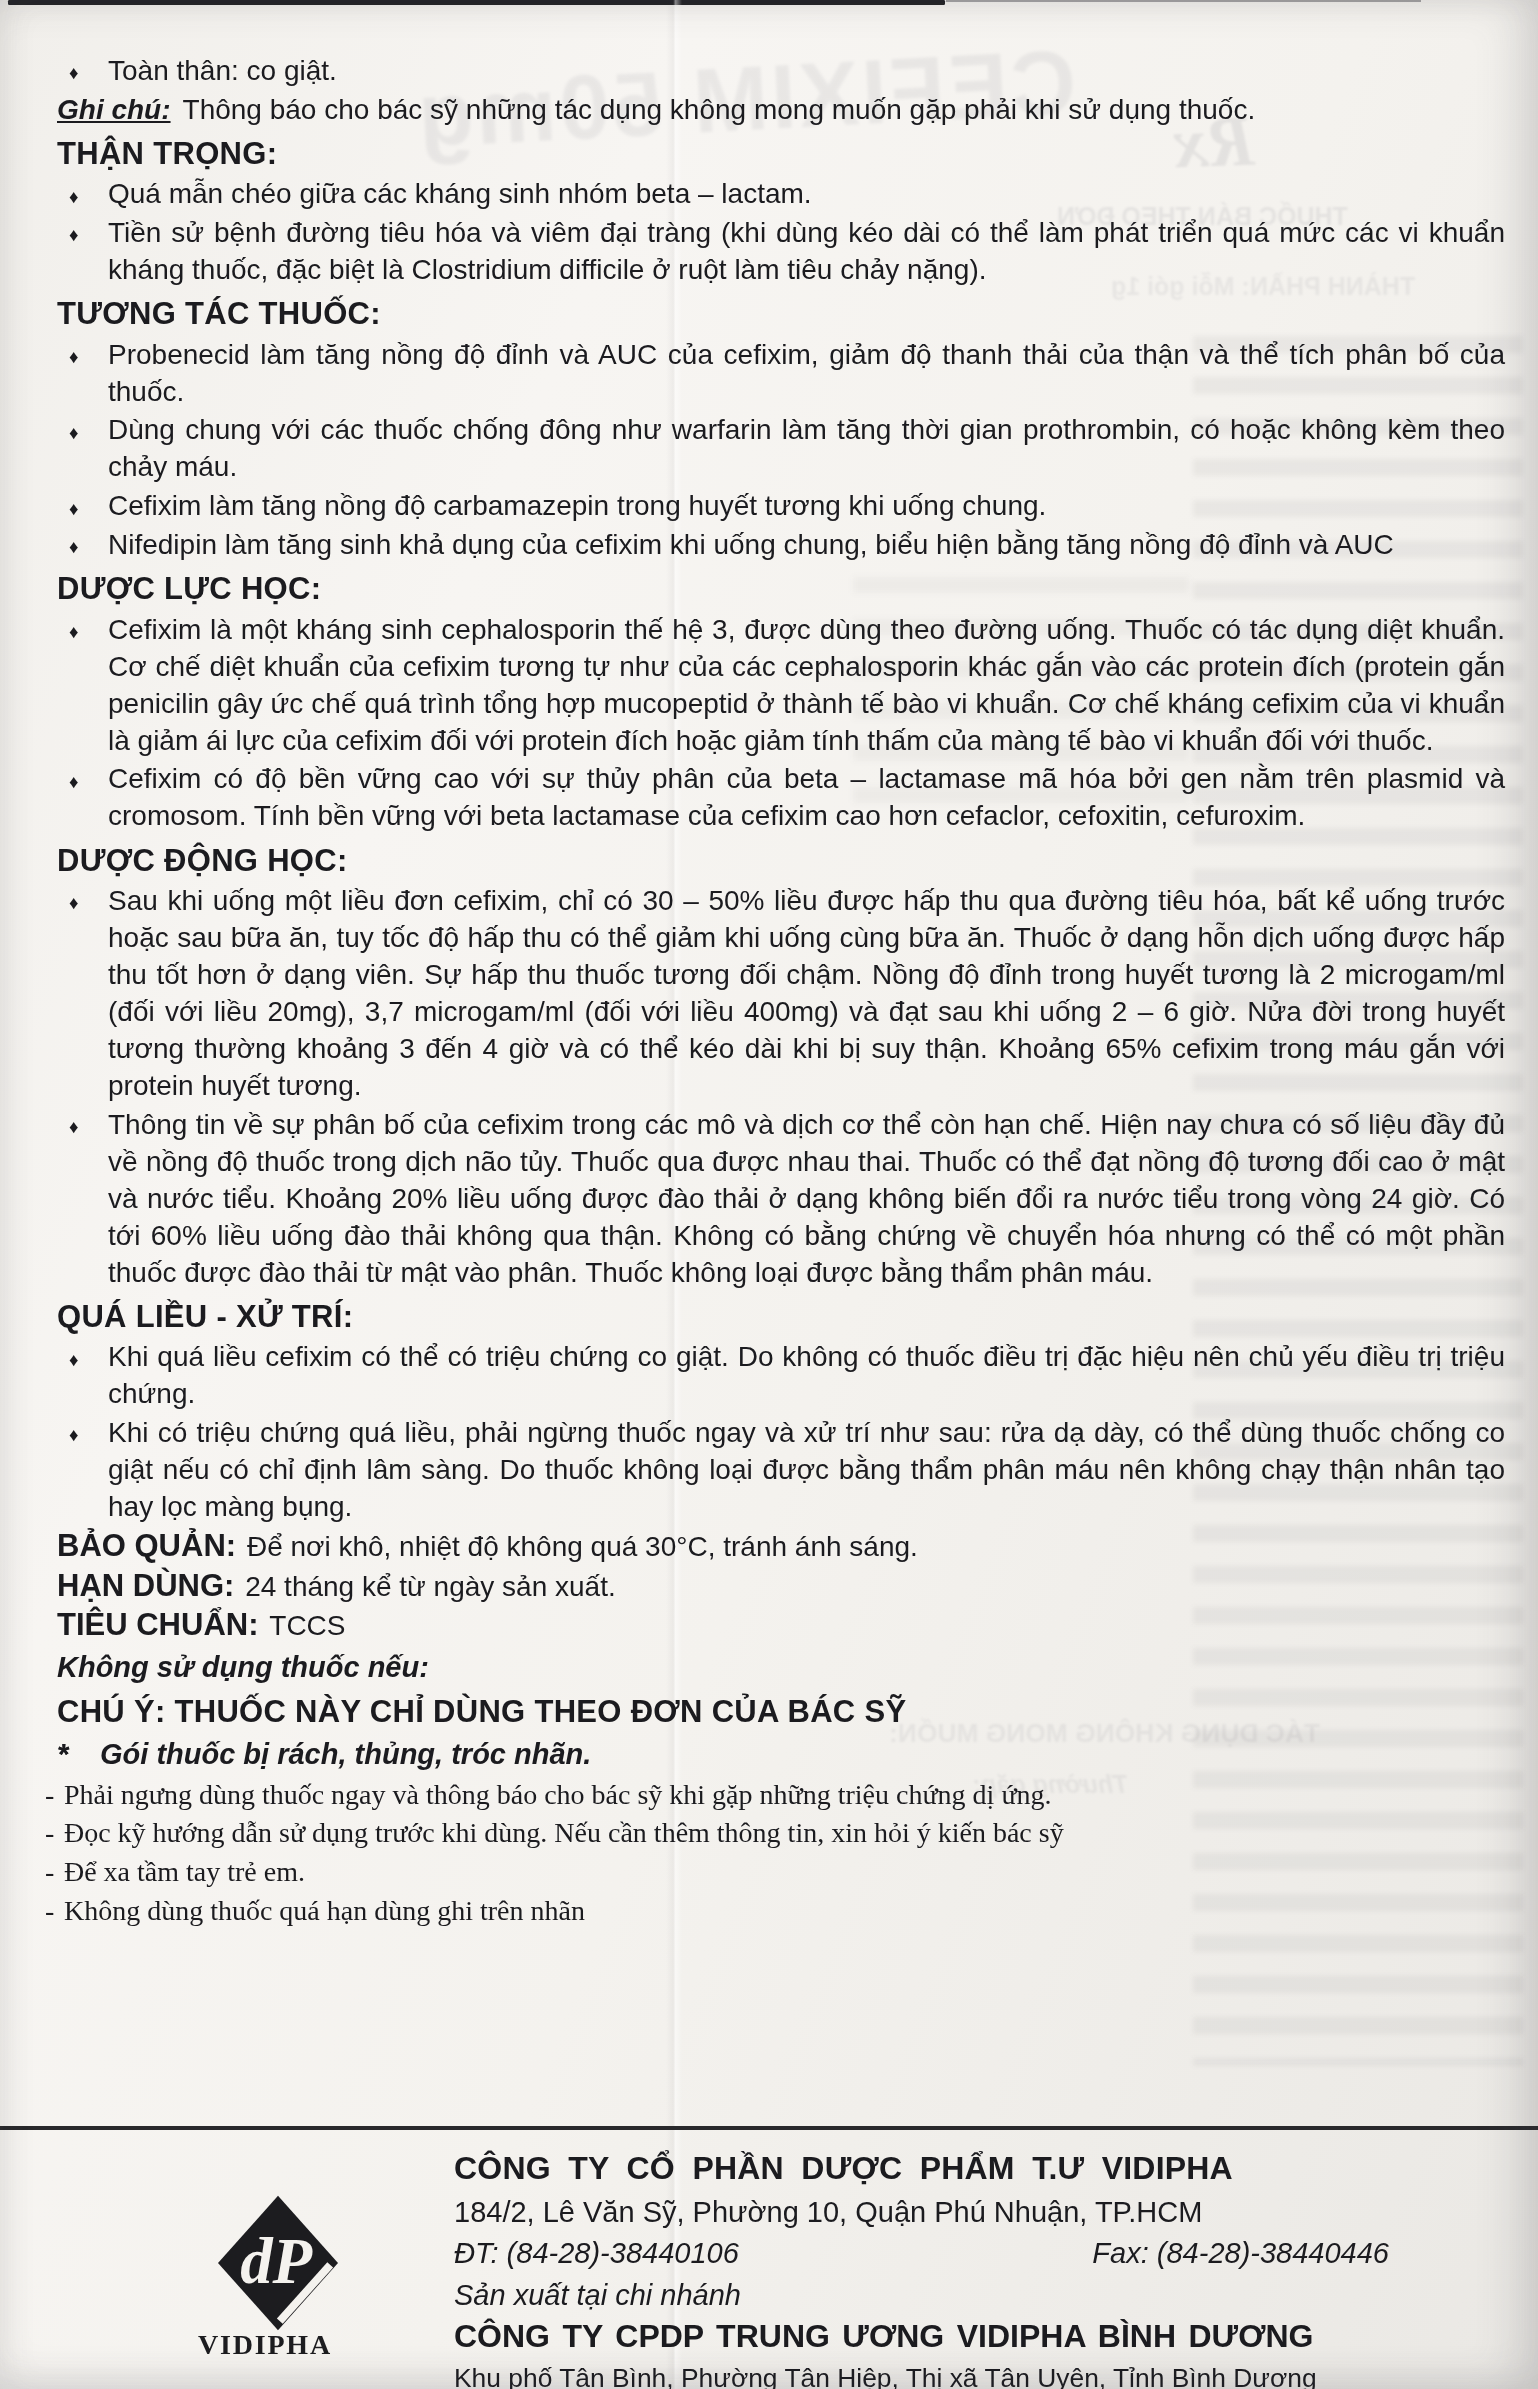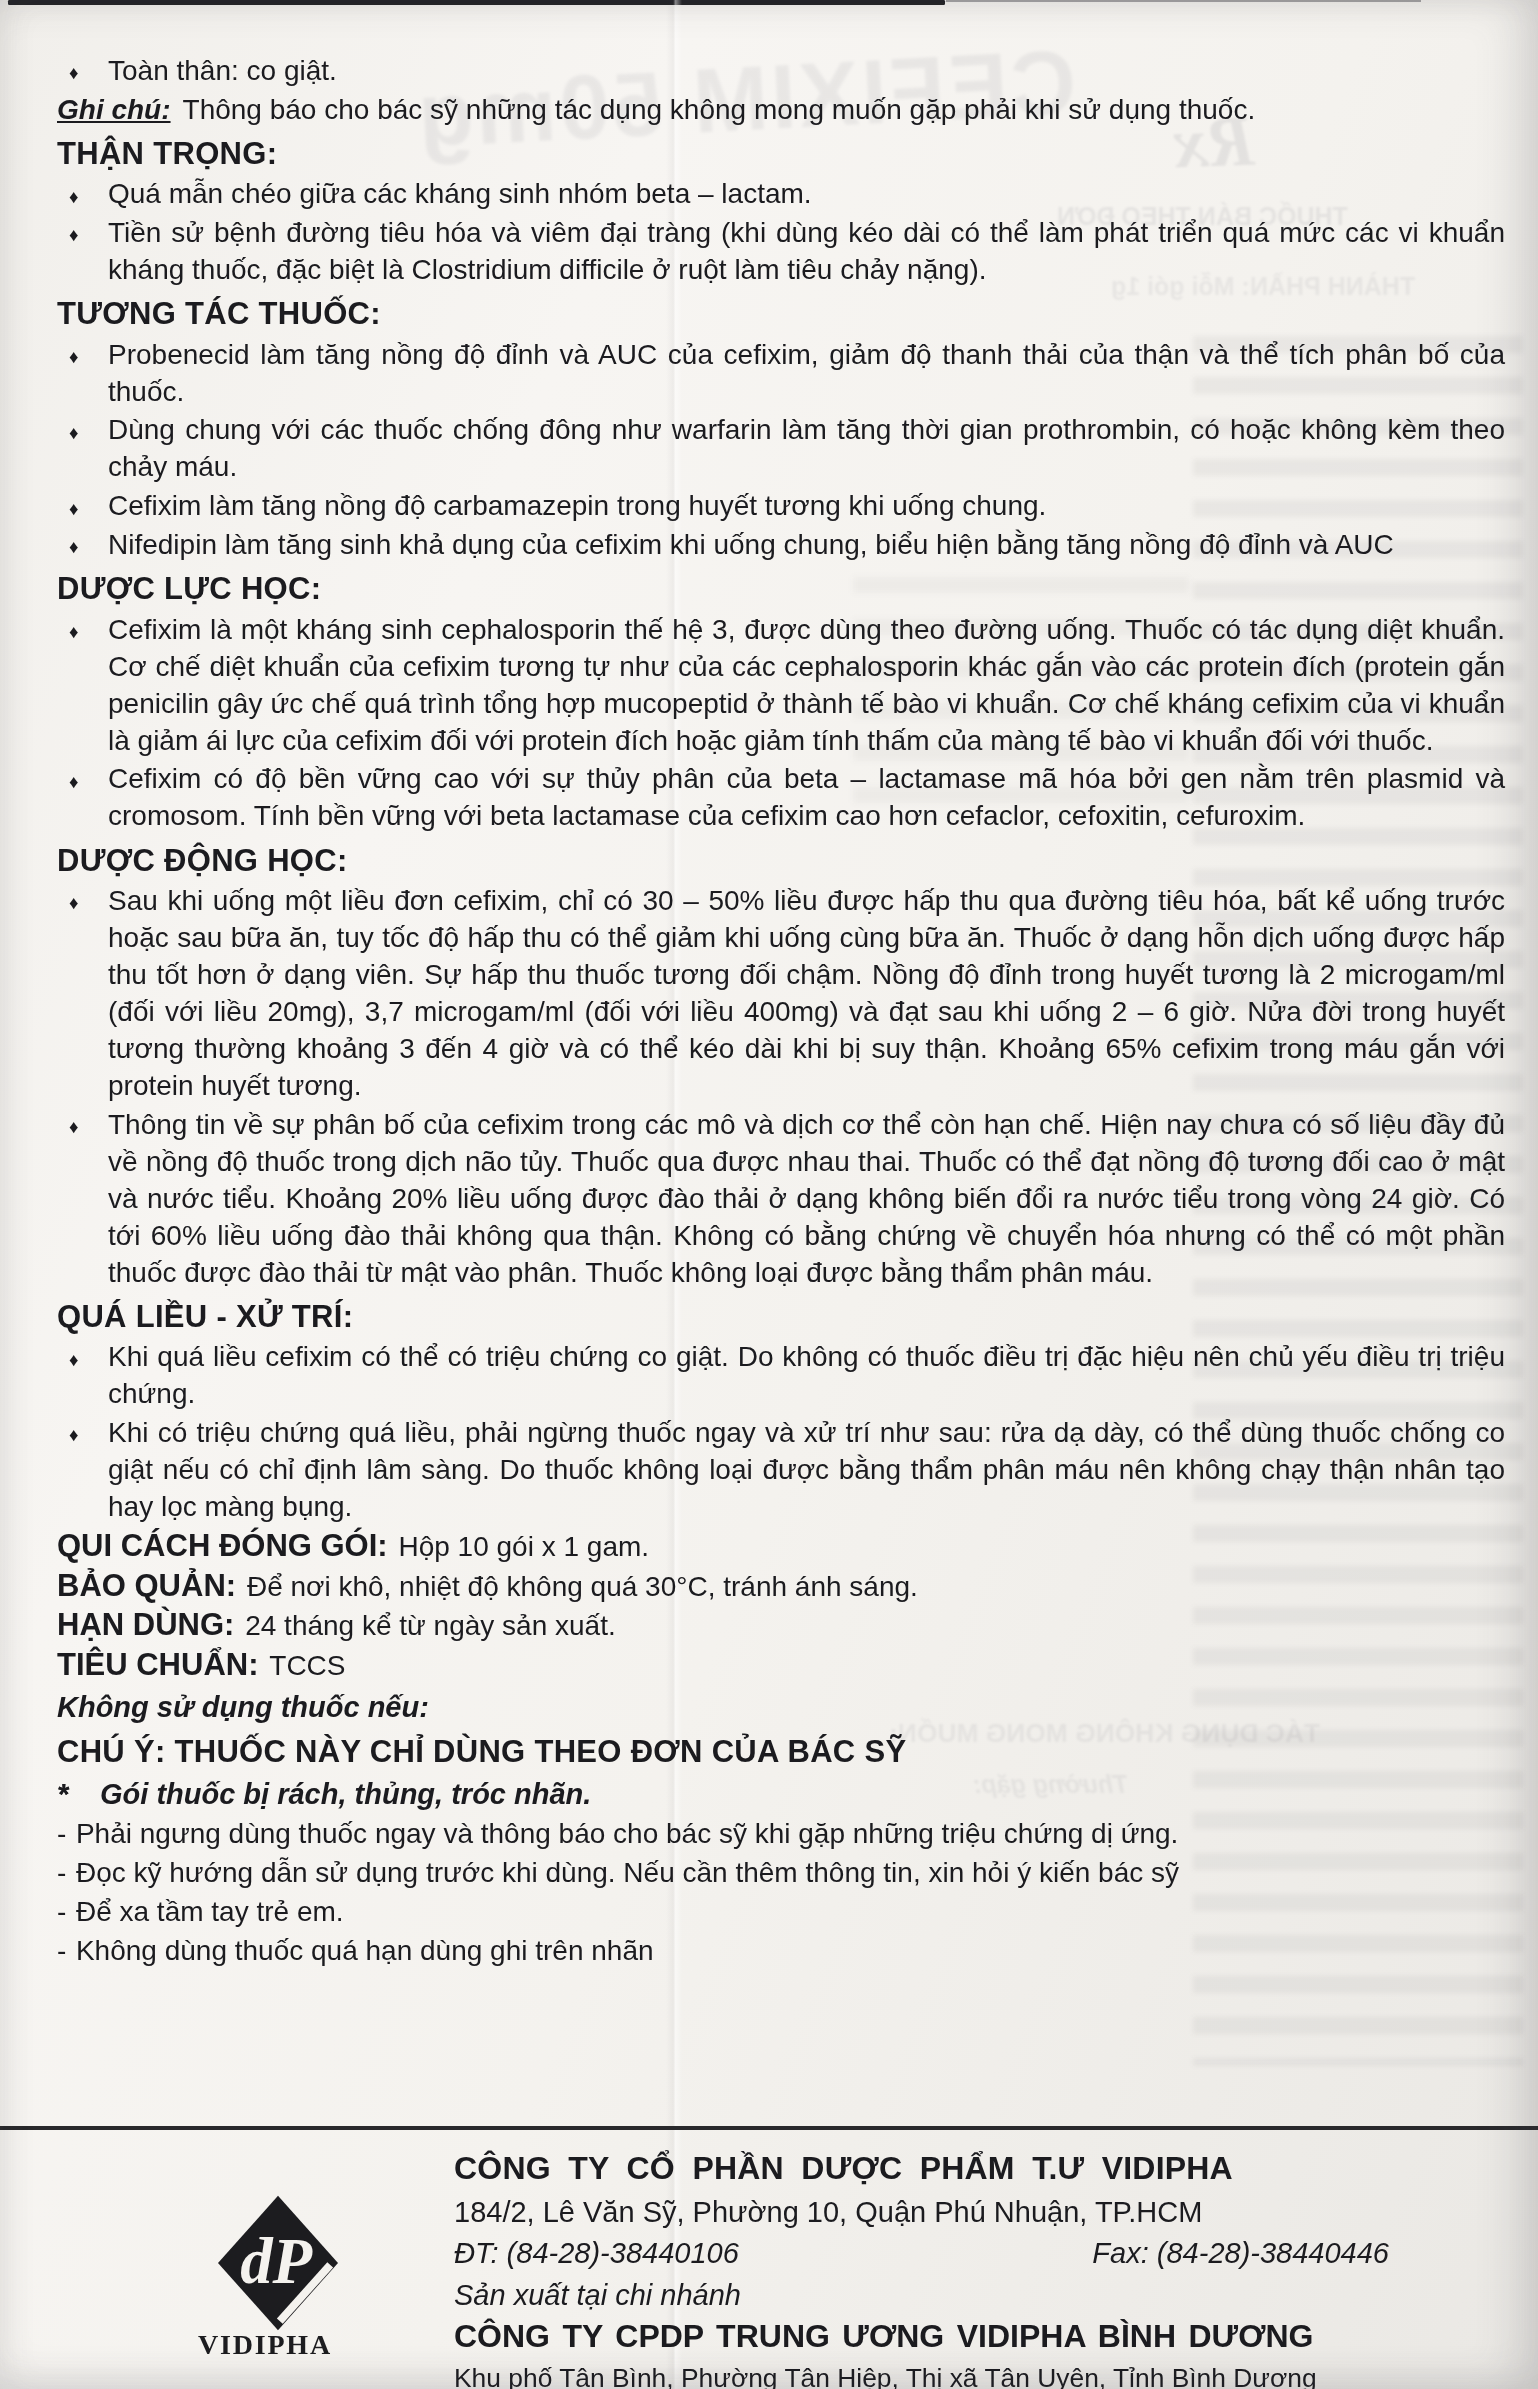--- a/index.html
+++ b/index.html
@@ -23,21 +23,21 @@
   .heading{font-weight:700;font-size:31px;line-height:38px;letter-spacing:0.3px;margin:7.2px 0 2.4px 12px;}
   .bullet{position:relative;padding-left:63px;text-align:justify;}
   .bullet .marker{position:absolute;left:24px;top:2.4px;font-size:18.6px;}
   .note{margin-left:12px;text-align:justify;}
   .note .lbl{font-weight:700;font-style:italic;text-decoration:underline;margin-right:12px;}
   .kv{margin-left:12px;}
   .kv .lbl{font-weight:700;font-size:31px;margin-right:10.8px;}
   .subhead{font-weight:700;font-style:italic;font-size:29px;margin:4.8px 0 2.4px 12px;}
   .star{position:relative;font-weight:700;font-style:italic;font-size:29px;margin:4.8px 0 2.4px 12px;padding-left:43px;}
   .star .marker{position:absolute;left:0;top:0;}
-  .dash{margin-left:12px;}
+  .dash{margin-left:0;font-family:Liberation Serif, serif;}
   .dash .marker{margin-right:9.6px;}
 
   
   .ghost{position:absolute;color:#74747f;pointer-events:none;white-space:nowrap;font-weight:700;}
   #ghost-title{left:415px;top:48px;font-size:90px;letter-spacing:3px;opacity:.10;filter:blur(1.5px);
     transform:scaleX(-1) rotate(3deg);}
   #ghost-rx{left:1172px;top:102px;font-size:71px;font-family:"Liberation Serif",serif;font-style:italic;
     opacity:.13;filter:blur(1.2px);transform:scaleX(-1) rotate(2deg);}
   #ghost-rx-caption{left:1057px;top:202px;font-size:25px;opacity:.12;filter:blur(1px);transform:scaleX(-1);}
   #ghost-thanh-phan{left:1111px;top:272px;font-size:25px;opacity:.10;filter:blur(1.1px);transform:scaleX(-1);}
@@ -94,21 +94,20 @@
       <div class="block bullet"><span class="marker">♦</span><span class="txt">Nifedipin làm tăng sinh khả dụng của cefixim khi uống chung, biểu hiện bằng tăng nồng độ đỉnh và AUC</span></div>
       <div class="block heading">DƯỢC LỰC HỌC:</div>
       <div class="block bullet"><span class="marker">♦</span><span class="txt">Cefixim là một kháng sinh cephalosporin thế hệ 3, được dùng theo đường uống. Thuốc có tác dụng diệt khuẩn. Cơ chế diệt khuẩn của cefixim tương tự như của các cephalosporin khác gắn vào các protein đích (protein gắn penicilin gây ức chế quá trình tổng hợp mucopeptid ở thành tế bào vi khuẩn. Cơ chế kháng cefixim của vi khuẩn là giảm ái lực của cefixim đối với protein đích hoặc giảm tính thấm của màng tế bào vi khuẩn đối với thuốc.</span></div>
       <div class="block bullet"><span class="marker">♦</span><span class="txt">Cefixim có độ bền vững cao với sự thủy phân của beta – lactamase mã hóa bởi gen nằm trên plasmid và cromosom. Tính bền vững với beta lactamase của cefixim cao hơn cefaclor, cefoxitin, cefuroxim.</span></div>
       <div class="block heading">DƯỢC ĐỘNG HỌC:</div>
       <div class="block bullet"><span class="marker">♦</span><span class="txt">Sau khi uống một liều đơn cefixim, chỉ có 30 – 50% liều được hấp thu qua đường tiêu hóa, bất kể uống trước hoặc sau bữa ăn, tuy tốc độ hấp thu có thể giảm khi uống cùng bữa ăn. Thuốc ở dạng hỗn dịch uống được hấp thu tốt hơn ở dạng viên. Sự hấp thu thuốc tương đối chậm. Nồng độ đỉnh trong huyết tương là 2 microgam/ml (đối với liều 20mg), 3,7 microgam/ml (đối với liều 400mg) và đạt sau khi uống 2 – 6 giờ. Nửa đời trong huyết tương thường khoảng 3 đến 4 giờ và có thể kéo dài khi bị suy thận. Khoảng 65% cefixim trong máu gắn với protein huyết tương.</span></div>
       <div class="block bullet"><span class="marker">♦</span><span class="txt">Thông tin về sự phân bố của cefixim trong các mô và dịch cơ thể còn hạn chế. Hiện nay chưa có số liệu đầy đủ về nồng độ thuốc trong dịch não tủy. Thuốc qua được nhau thai. Thuốc có thể đạt nồng độ tương đối cao ở mật và nước tiểu. Khoảng 20% liều uống được đào thải ở dạng không biến đổi ra nước tiểu trong vòng 24 giờ. Có tới 60% liều uống đào thải không qua thận. Không có bằng chứng về chuyển hóa nhưng có thể có một phần thuốc được đào thải từ mật vào phân. Thuốc không loại được bằng thẩm phân máu.</span></div>
       <div class="block heading">QUÁ LIỀU - XỬ TRÍ:</div>
       <div class="block bullet"><span class="marker">♦</span><span class="txt">Khi quá liều cefixim có thể có triệu chứng co giật. Do không có thuốc điều trị đặc hiệu nên chủ yếu điều trị triệu chứng.</span></div>
       <div class="block bullet"><span class="marker">♦</span><span class="txt">Khi có triệu chứng quá liều, phải ngừng thuốc ngay và xử trí như sau: rửa dạ dày, có thể dùng thuốc chống co giật nếu có chỉ định lâm sàng. Do thuốc không loại được bằng thẩm phân máu nên không chạy thận nhân tạo hay lọc màng bụng.</span></div>
-      <div class="block kv"><span class="lbl">QUI CÁCH ĐÓNG GÓI:</span><span class="txt">Hộp 10 gói x 1 gam.</span></div>
       <div class="block kv"><span class="lbl">BẢO QUẢN:</span><span class="txt">Để nơi khô, nhiệt độ không quá 30°C, tránh ánh sáng.</span></div>
       <div class="block kv"><span class="lbl">HẠN DÙNG:</span><span class="txt">24 tháng kể từ ngày sản xuất.</span></div>
       <div class="block kv"><span class="lbl">TIÊU CHUẨN:</span><span class="txt">TCCS</span></div>
       <div class="block subhead">Không sử dụng thuốc nếu:</div>
       <div class="block heading">CHÚ Ý: THUỐC NÀY CHỈ DÙNG THEO ĐƠN CỦA BÁC SỸ</div>
       <div class="block star"><span class="marker">*</span></div>
       <div class="block star"><span class="marker">*</span><span class="txt">Gói thuốc bị rách, thủng, tróc nhãn.</span></div>
       <div class="block dash"><span class="marker">-</span><span class="txt">Phải ngưng dùng thuốc ngay và thông báo cho bác sỹ khi gặp những triệu chứng dị ứng.</span></div>
       <div class="block dash"><span class="marker">-</span><span class="txt">Đọc kỹ hướng dẫn sử dụng trước khi dùng. Nếu cần thêm thông tin, xin hỏi ý kiến bác sỹ</span></div>
       <div class="block dash"><span class="marker">-</span><span class="txt">Để xa tầm tay trẻ em.</span></div>

